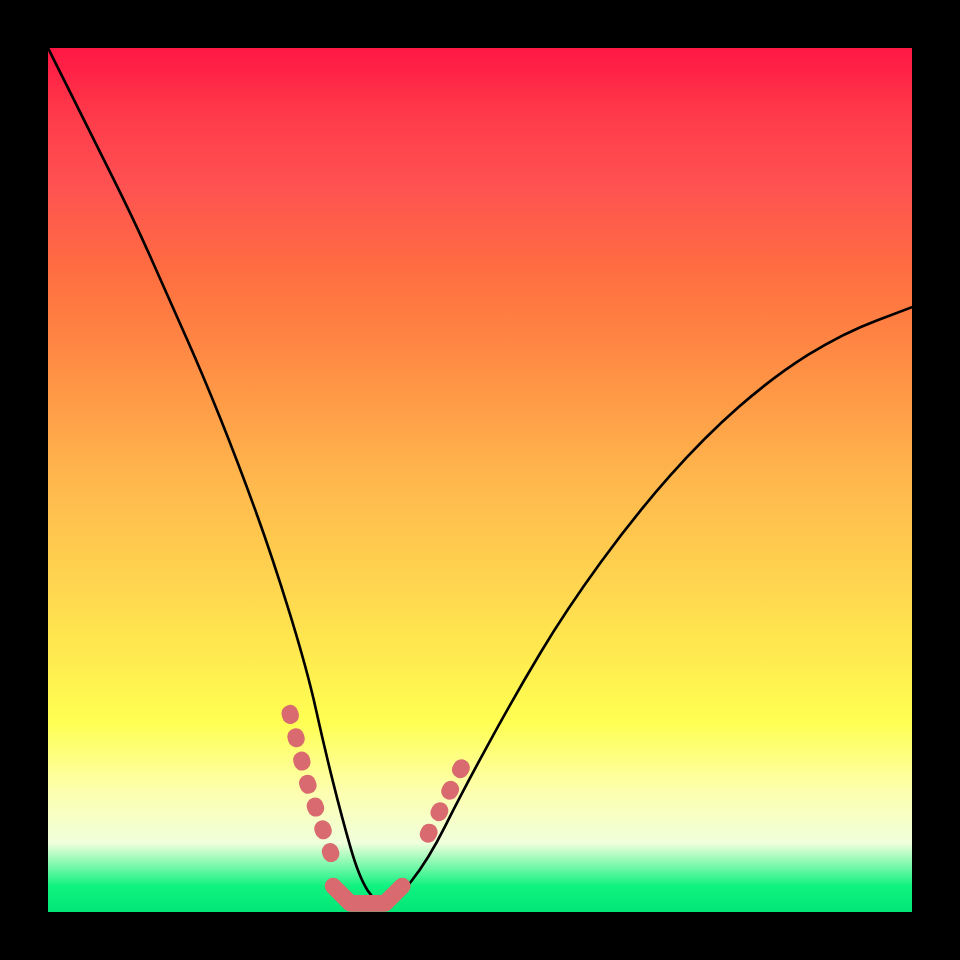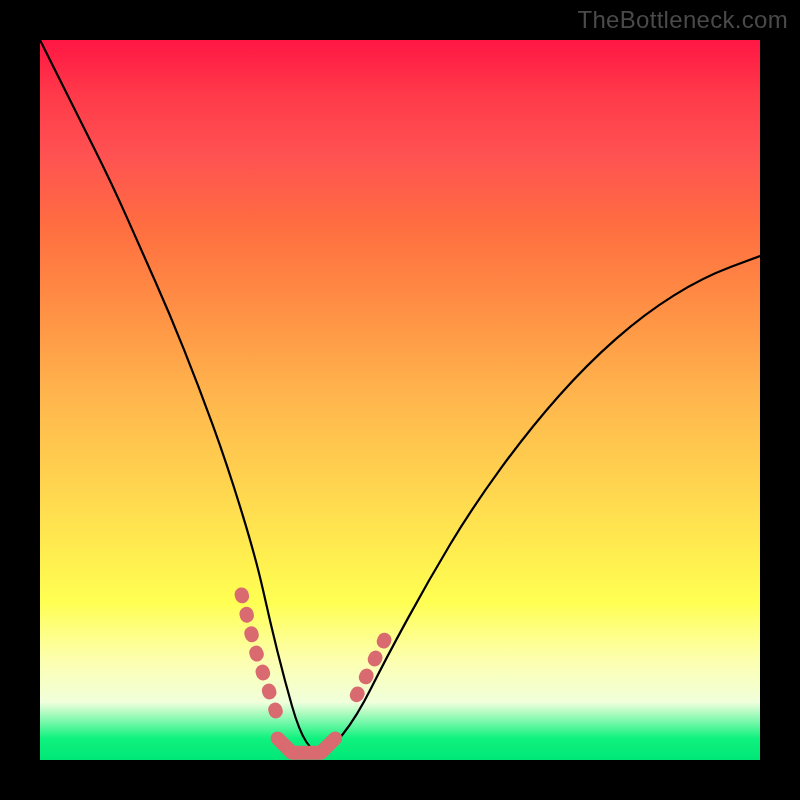--- a/index.html
+++ b/index.html
@@ -56,21 +56,20 @@
     width: 720px;
     height: 720px;
     pointer-events: none;
   }
 </style>
 </head>
 <body>
 
 <div class="frame">
 
-  <div class="watermark">TheBottleneck.com</div>
 
   <div class="plot">
     <svg class="curve" viewBox="0 0 720 720" preserveAspectRatio="none">
       <path fill="none" stroke-width="2.2" stroke-linecap="round" d="M 0.0 0.0 Q 0.0 0.0 18.0 36.0 Q 36.0 72.0 54.0 108.0 Q 72.0 144.0 86.4 176.4 Q 100.8 208.8 115.2 241.2 Q 129.6 273.6 144.0 309.6 Q 158.4 345.6 172.8 385.2 Q 187.2 424.8 201.6 471.6 Q 216.0 518.4 223.2 550.8 Q 230.4 583.2 237.6 612.0 Q 244.8 640.8 252.0 666.0 Q 259.2 691.2 266.4 702.0 Q 273.6 712.8 280.8 712.8 Q 288.0 712.8 302.4 694.8 Q 316.8 676.8 331.2 648.0 Q 345.6 619.2 367.2 579.6 Q 388.8 540.0 410.4 504.0 Q 432.0 468.0 460.8 428.4 Q 489.6 388.8 518.4 356.4 Q 547.2 324.0 576.0 298.8 Q 604.8 273.6 633.6 255.6 Q 662.4 237.6 691.2 226.8 T 720.0 216.0" stroke="#000000"></path>
       <path fill="none" stroke-width="14" stroke-linecap="round" stroke-linejoin="round" stroke-dasharray="2 18" d="M201.6 554.4 L216.0 612.0 L230.4 655.2 L237.6 676.8" stroke="#d96a6f"></path>
       <path fill="none" stroke-width="14" stroke-linecap="round" stroke-linejoin="round" d="M237.6 698.4 L252.0 712.8 L266.4 712.8 L280.8 712.8 L295.2 698.4" stroke="#d96a6f"></path>
       <path fill="none" stroke-width="14" stroke-linecap="round" stroke-linejoin="round" stroke-dasharray="2 18" d="M316.8 655.2 L331.2 626.4 L345.6 597.6" stroke="#d96a6f"></path>
     </svg>
   </div>
 

